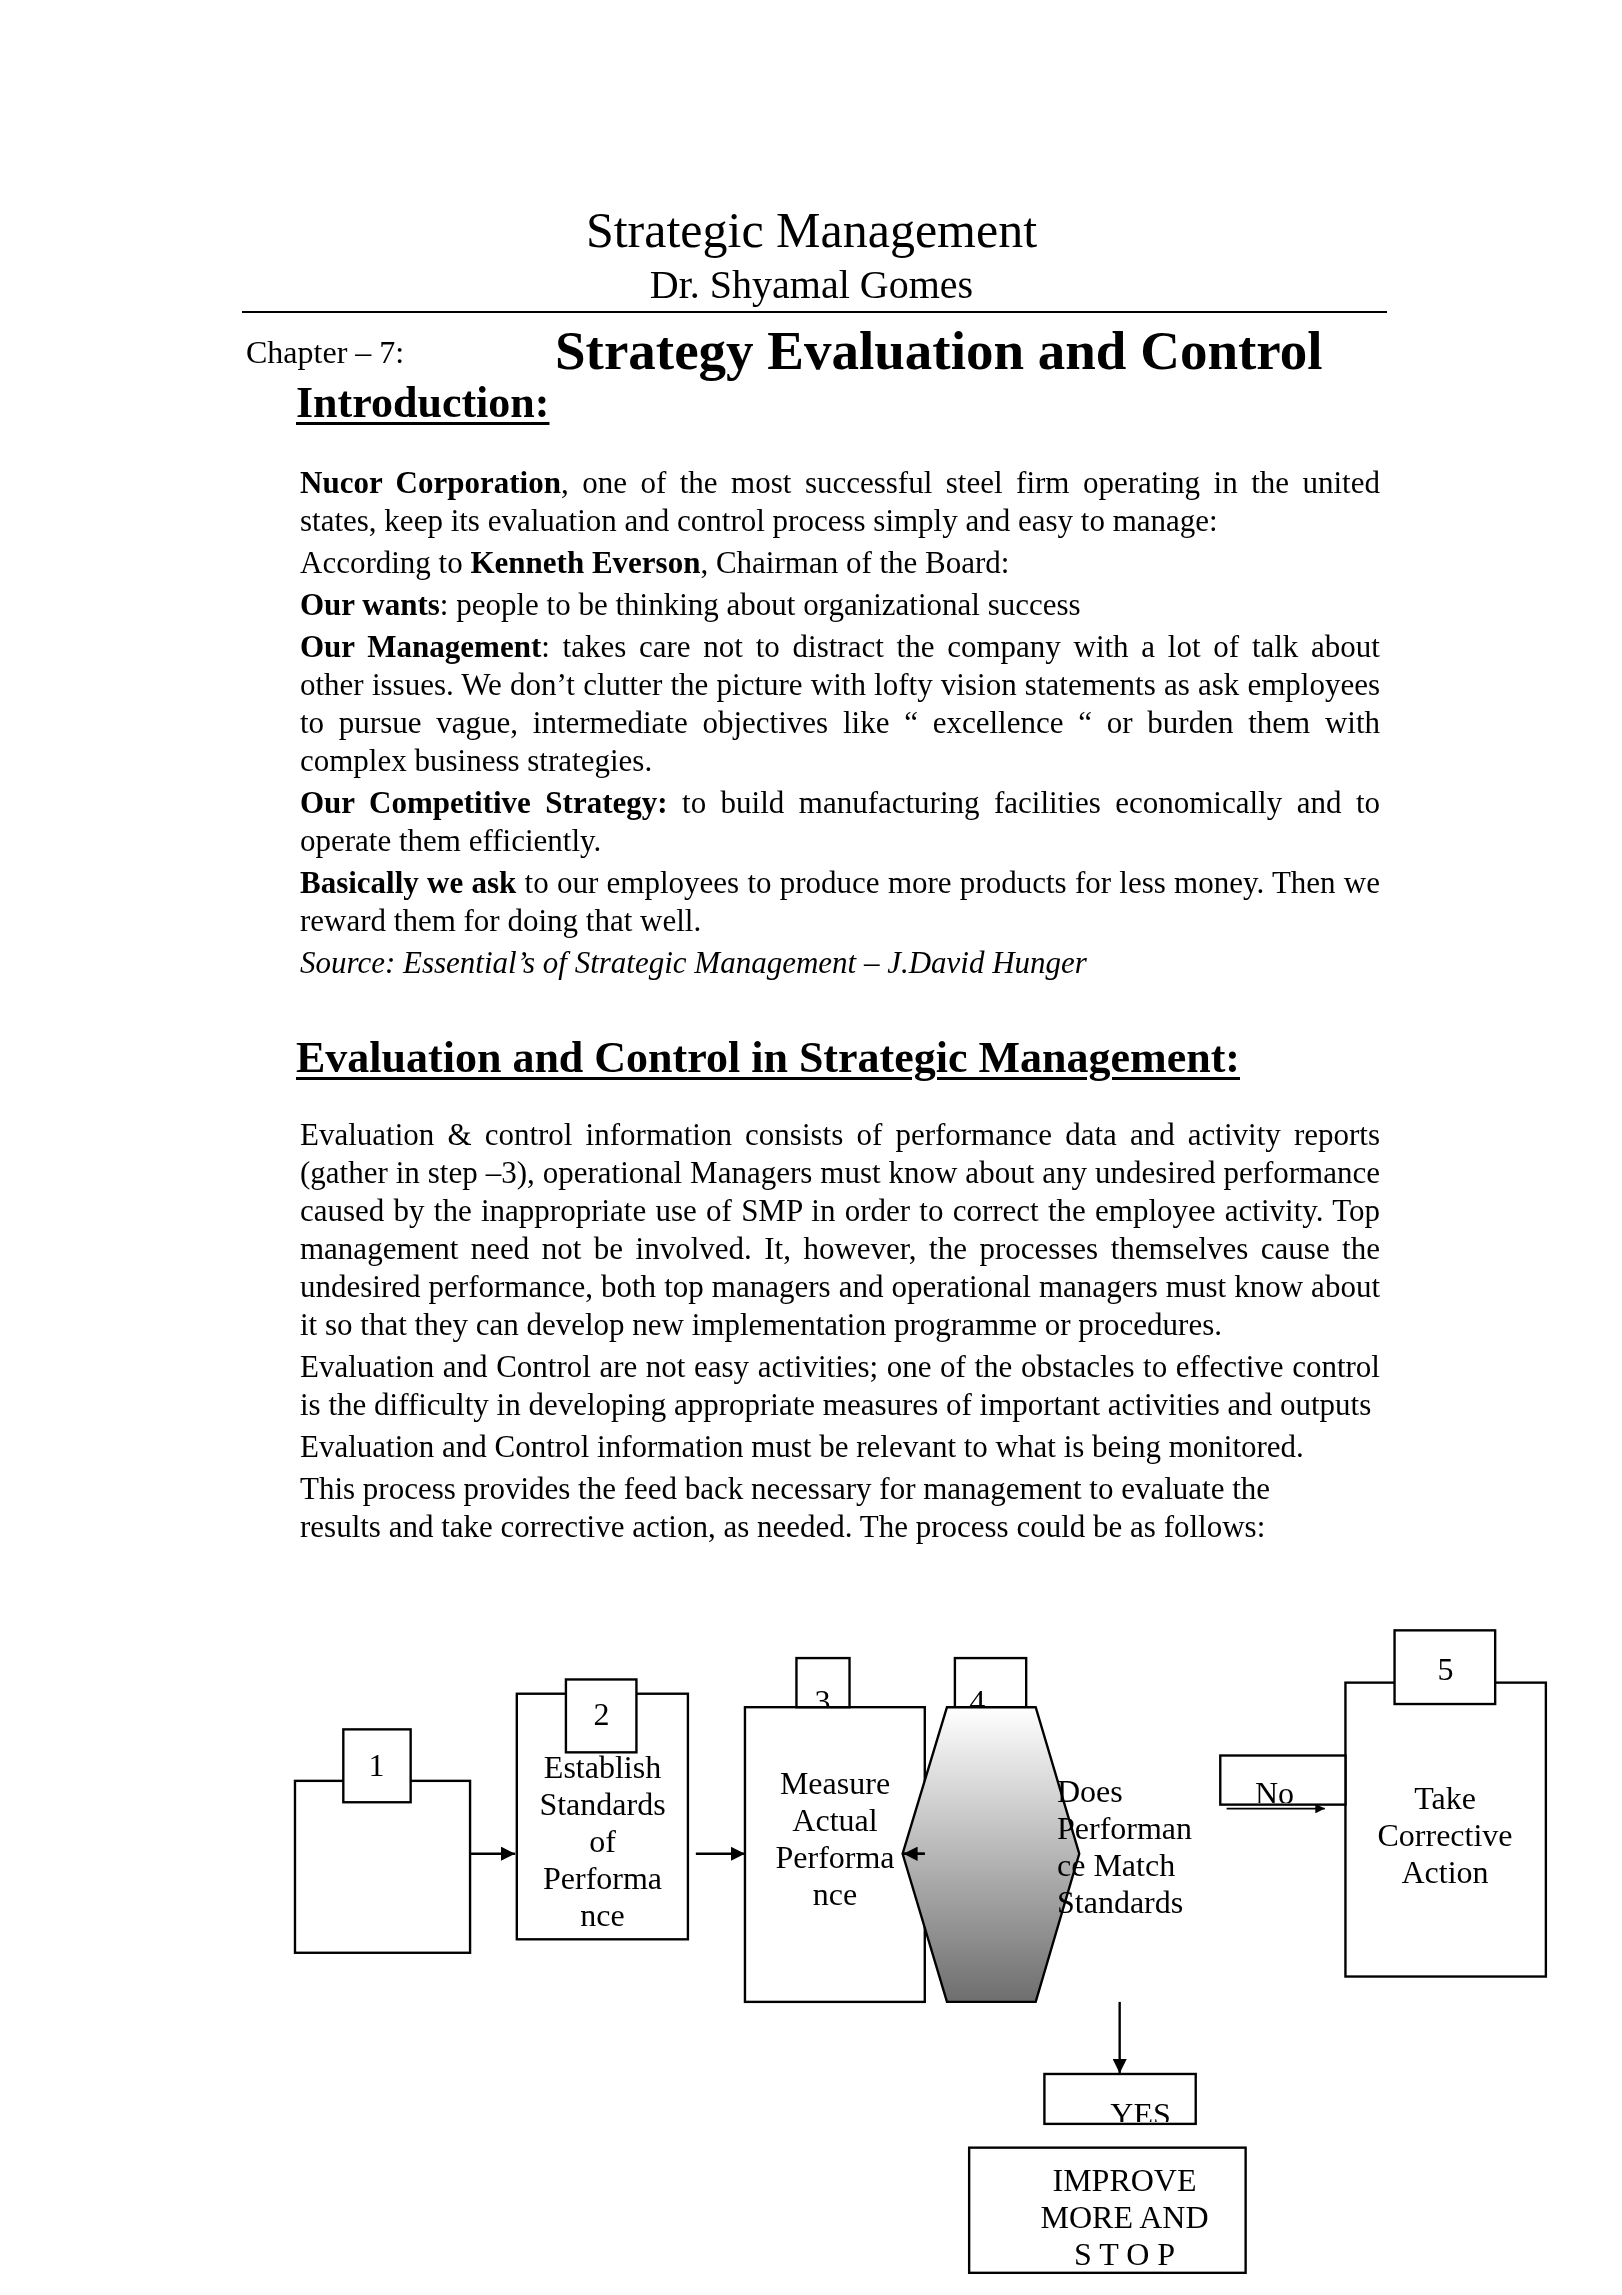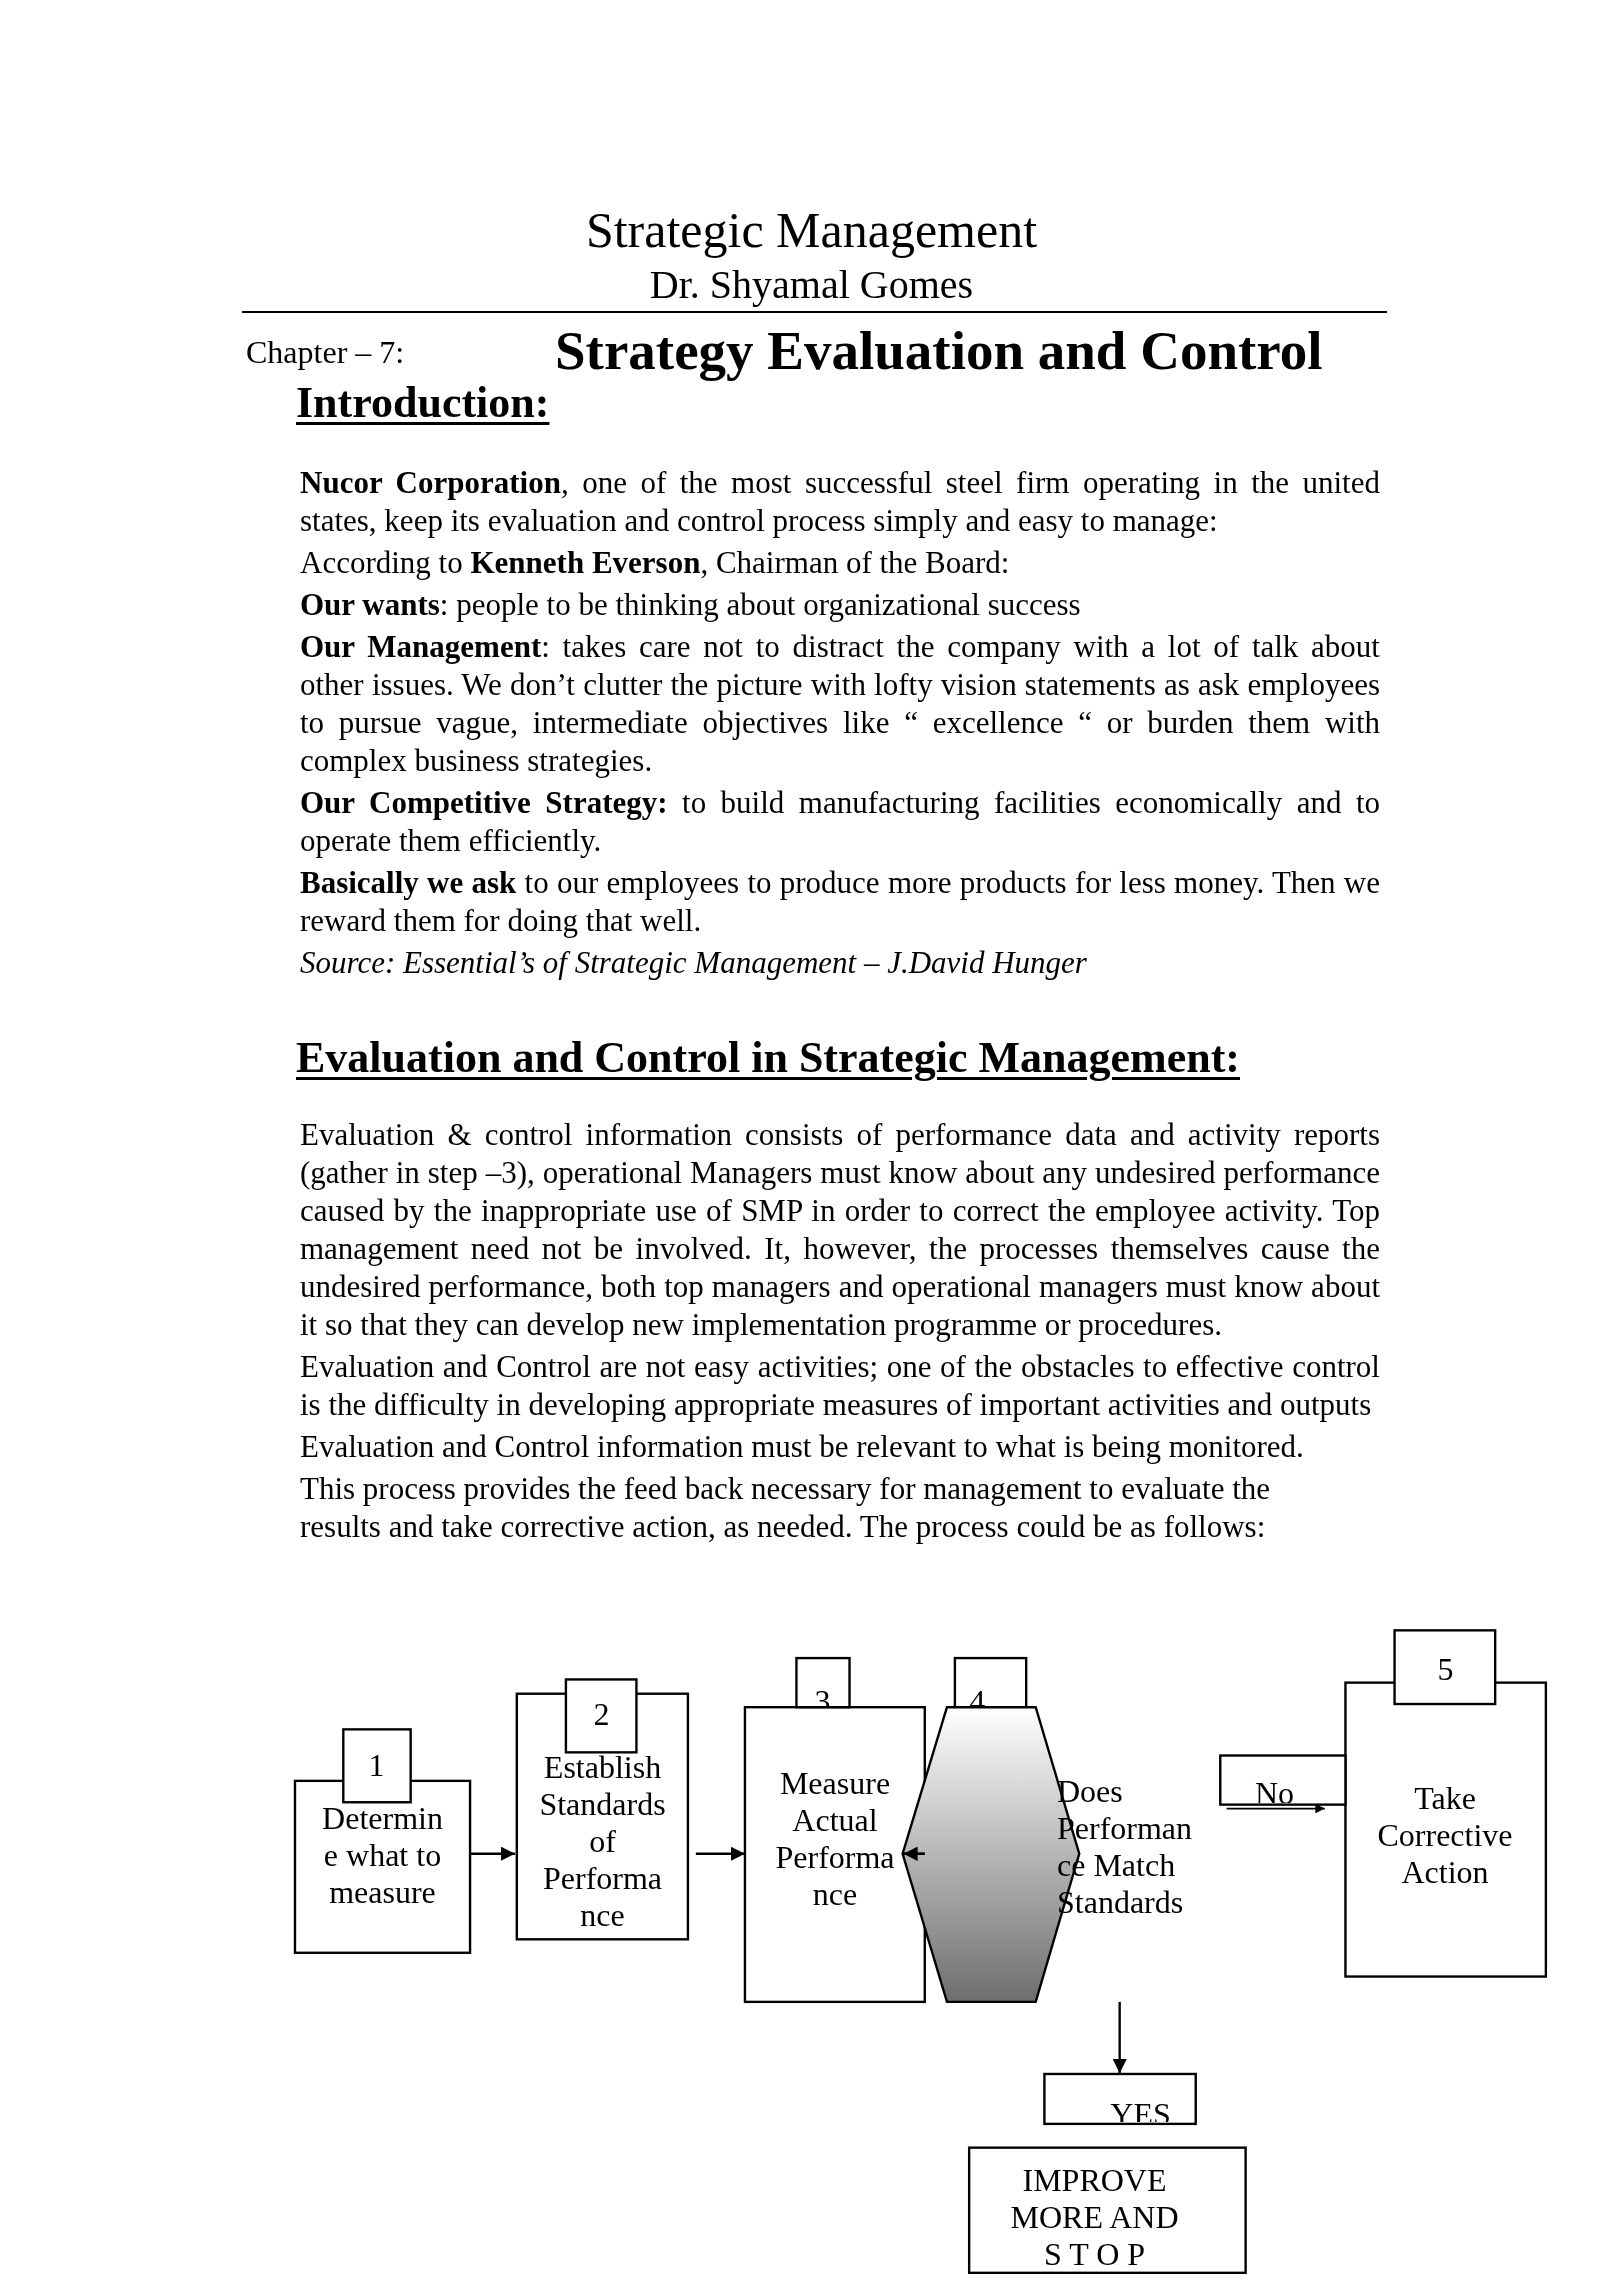--- a/index.html
+++ b/index.html
@@ -102,25 +102,20 @@
       <line x1="1413" y1="2527" x2="1413" y2="2617" marker-end="url(#arr)"></line>
     </g>
   </svg>
 
   <div class="num" style="left:343px;top:1747px;width:67px;">1</div>
   <div class="num" style="left:566px;top:1696px;width:71px;">2</div>
   <div class="num" style="left:796px;top:1683px;width:53px;height:24.6px;overflow:hidden;">3</div>
   <div class="num" style="left:955px;top:1683px;width:63px;height:24.6px;overflow:hidden;text-align:left;padding-left:14.3px;">4</div>
   <div class="num" style="left:1395px;top:1651px;width:101px;">5</div>
 
-  <div class="dlabel" style="left:295px;top:1800px;width:175px;">
-    <div>Determin</div>
-    <div>e what to</div>
-    <div>measure</div>
-  </div>
   <div class="dlabel" style="left:517px;top:1749px;width:171px;height:190px;overflow:hidden;">
     <div>Establish</div>
     <div>Standards</div>
     <div>of</div>
     <div>Performa</div>
     <div>nce</div>
   </div>
   <div class="dlabel" style="left:745px;top:1765px;width:180px;">
     <div>Measure</div>
     <div>Actual</div>
@@ -135,19 +130,19 @@
   </div>
   <div class="dlabel" style="left:1345px;top:1780px;width:200px;">
     <div>Take</div>
     <div>Corrective</div>
     <div>Action</div>
   </div>
 
   <div class="dlabel" style="left:1220px;top:1775px;width:109px;height:28px;overflow:hidden;">No</div>
   <div class="dlabel" style="left:1044px;top:2096px;width:151px;height:26px;overflow:hidden;margin-left:21px;">YES</div>
 
-  <div class="dlabel" style="left:969px;top:2162px;width:251px;height:109px;overflow:hidden;">
+  <div class="dlabel" style="left:969px;top:2162px;width:251px;height:109px;overflow:hidden;padding-left:30px;">
     <div>IMPROVE</div>
     <div>MORE AND</div>
     <div>S T O P</div>
   </div>
 </div>
 
 
 </body></html>

